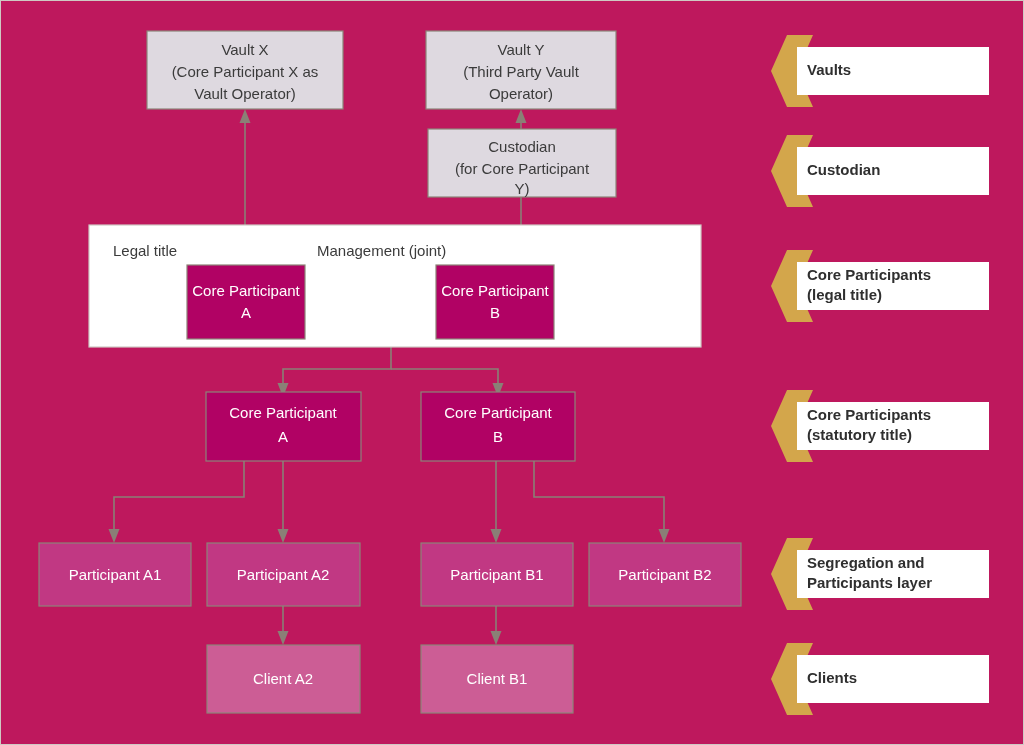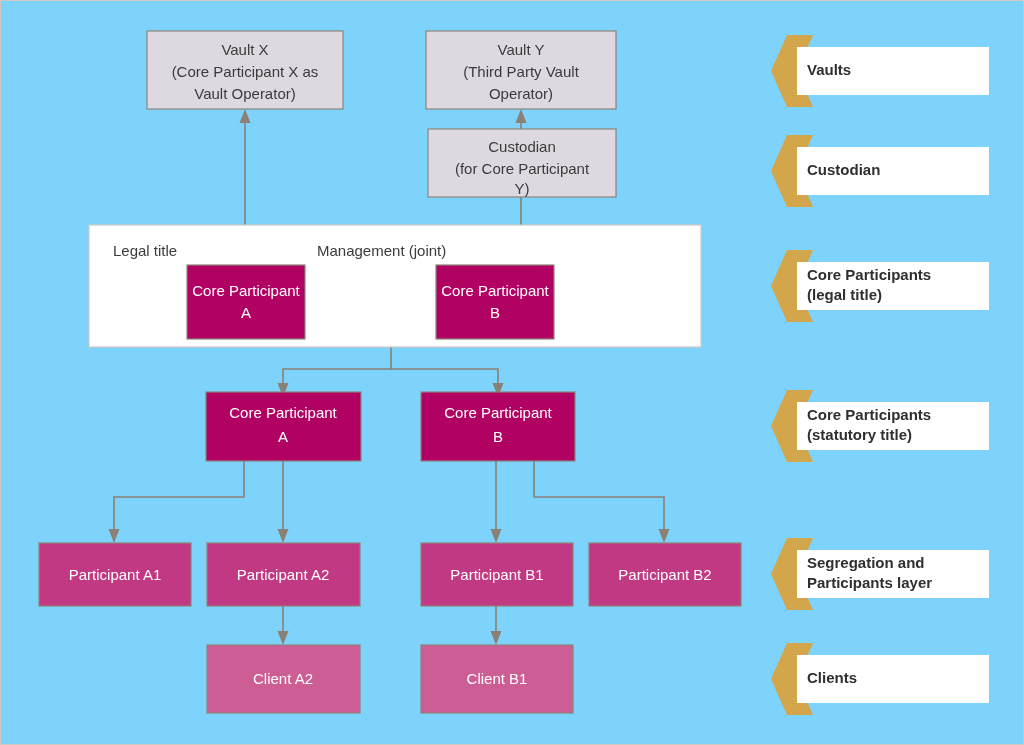--- a/index.html
+++ b/index.html
@@ -8,21 +8,21 @@
     padding: 0;
     background: #ffffff;
   }
   body {
     font-family: "Liberation Sans", sans-serif;
   }
   #canvas {
     position: relative;
     width: 1024px;
     height: 745px;
-    background: #7dd3fc;
+    background: #be185d;
     border: 1px solid #cfc9c3;
     box-sizing: border-box;
     overflow: hidden;
   }
   svg#diagram {
     position: absolute;
     left: 0;
     top: 0;
     width: 1024px;
     height: 745px;

